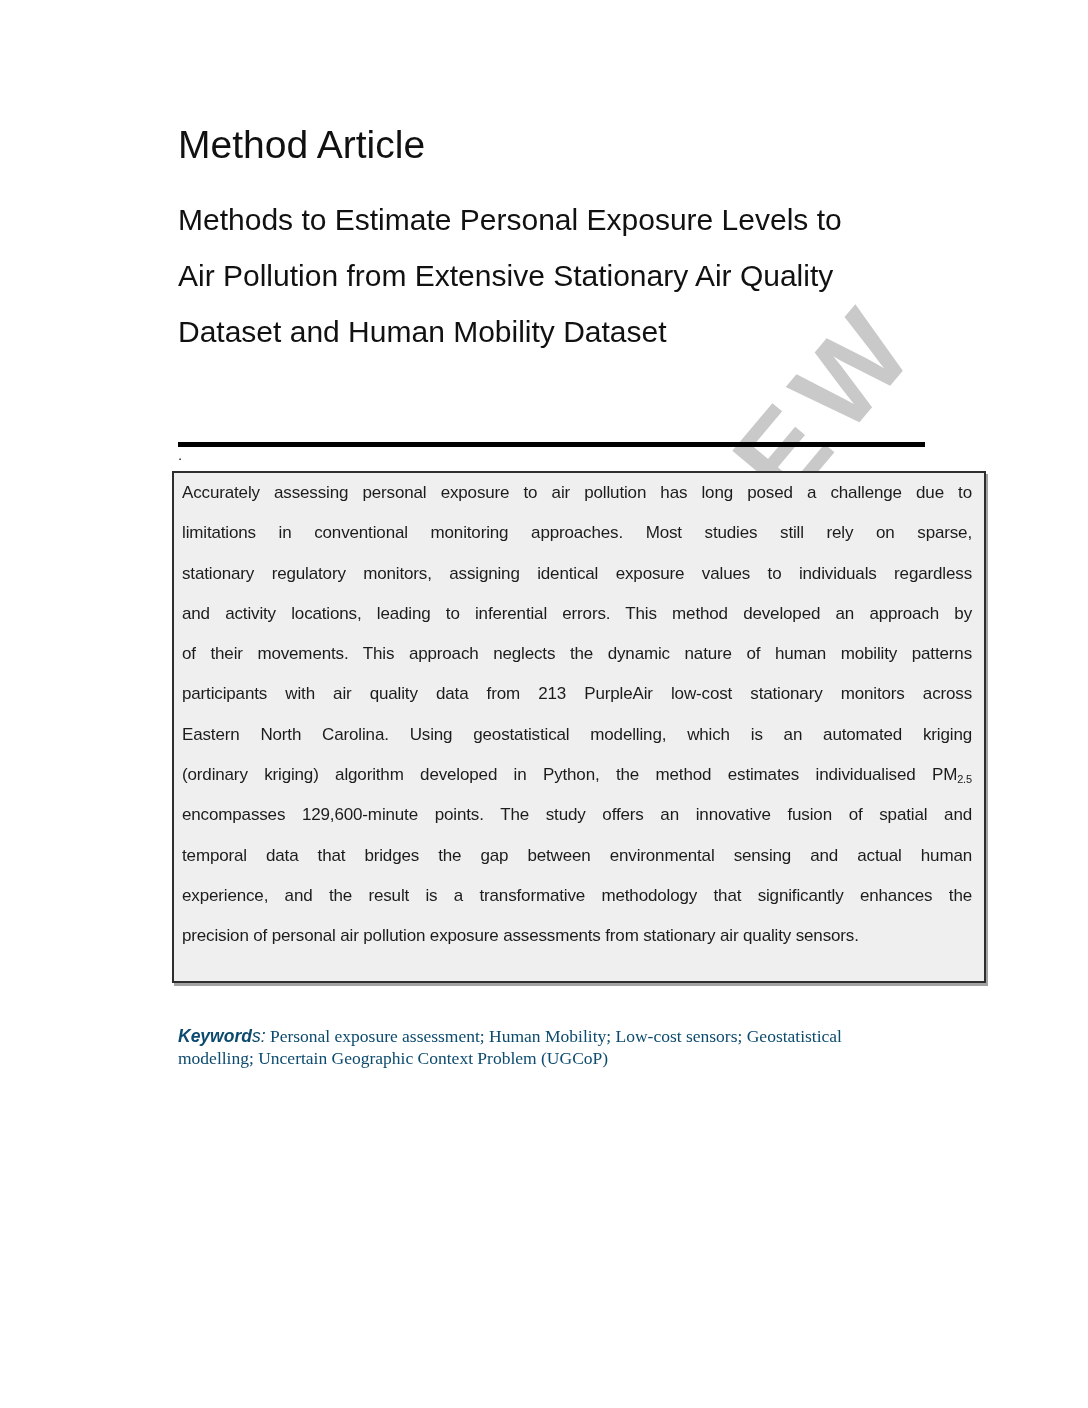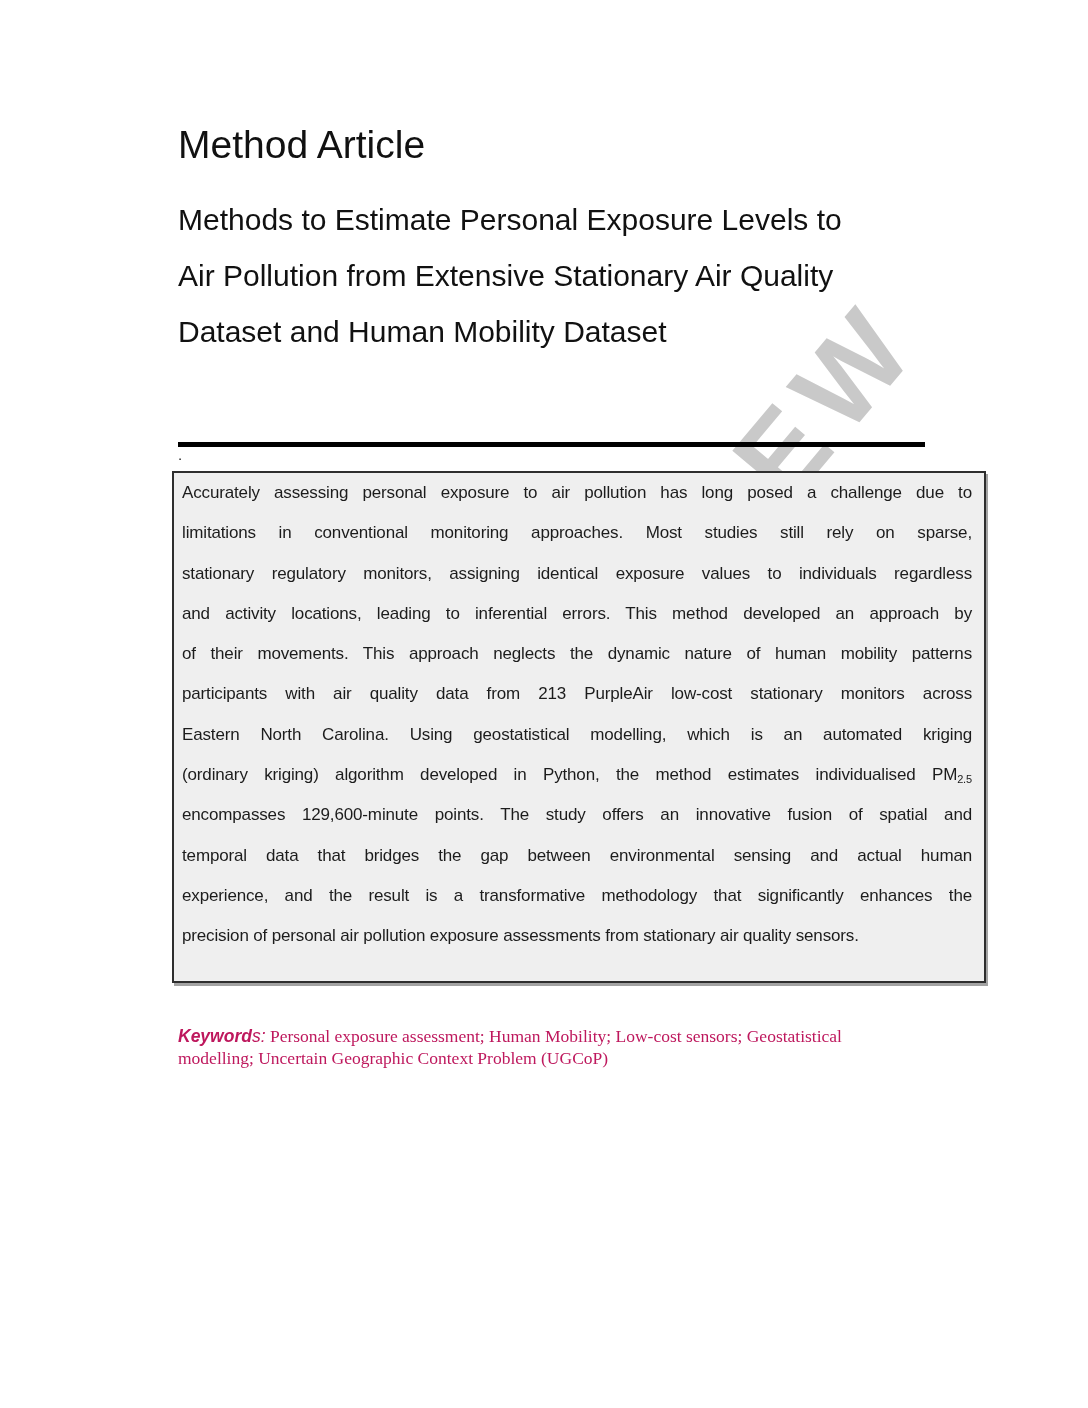--- a/index.html
+++ b/index.html
@@ -35,21 +35,21 @@
     background:var(--box_bg);border:2px solid var(--box_border);
     box-shadow:2px 3px 0 var(--box_shadow);
     padding:0 12px 24px 8px;
   }
   .abs-line{
     font-size:17px;line-height:40.3px;letter-spacing:-0.15px;
     text-align:justify;text-align-last:justify;color:var(--text);
   }
   .abs-line.last{text-align-last:left;}
   .abs-line sub{font-size:11px;line-height:0;vertical-align:-3px;}
-  .keywords{margin-top:42px;font-size:17.5px;line-height:22.5px;color:#be185d;}
+  .keywords{margin-top:42px;font-size:17.5px;line-height:22.5px;color:#0c4a6e;}
   .kw-bold{font-weight:700;font-style:italic;font-family:"Liberation Sans",sans-serif;}
   .kw-tail{font-style:italic;font-family:"Liberation Sans",sans-serif;}
   .kw-serif{font-family:"Liberation Serif",serif;}
 </style>
 </head>
 <body>
 
 <div class="page">
   <div class="watermark">PREVIEW</div>
 

